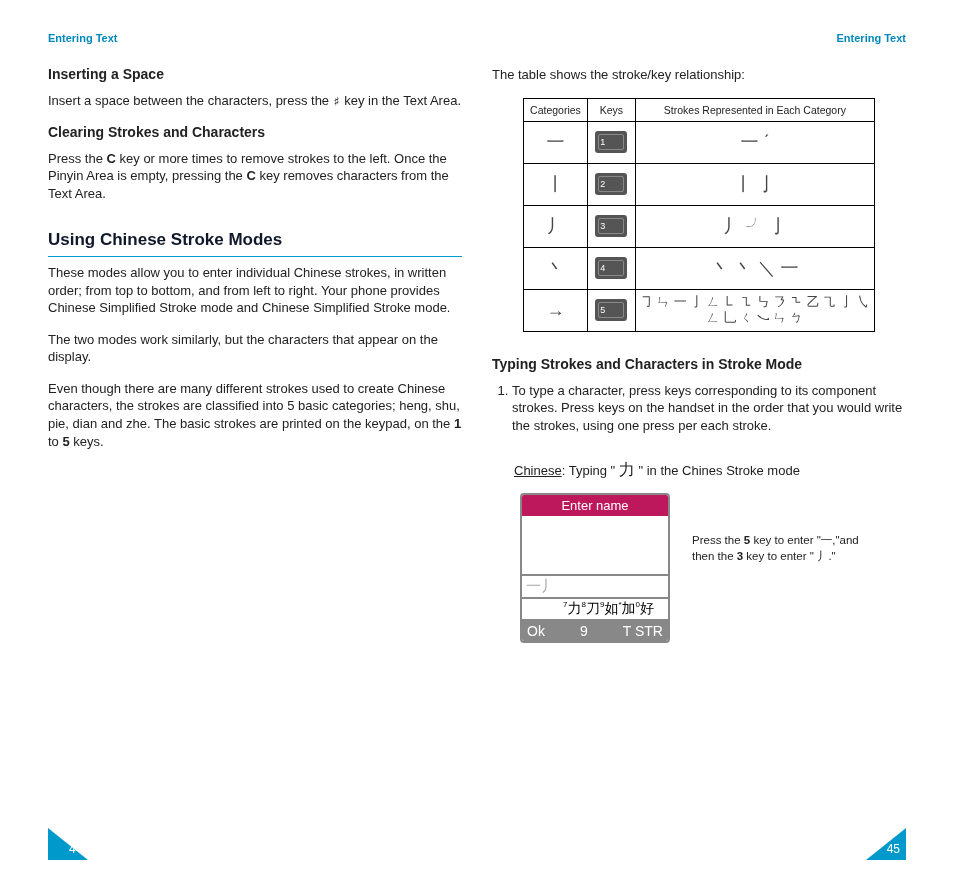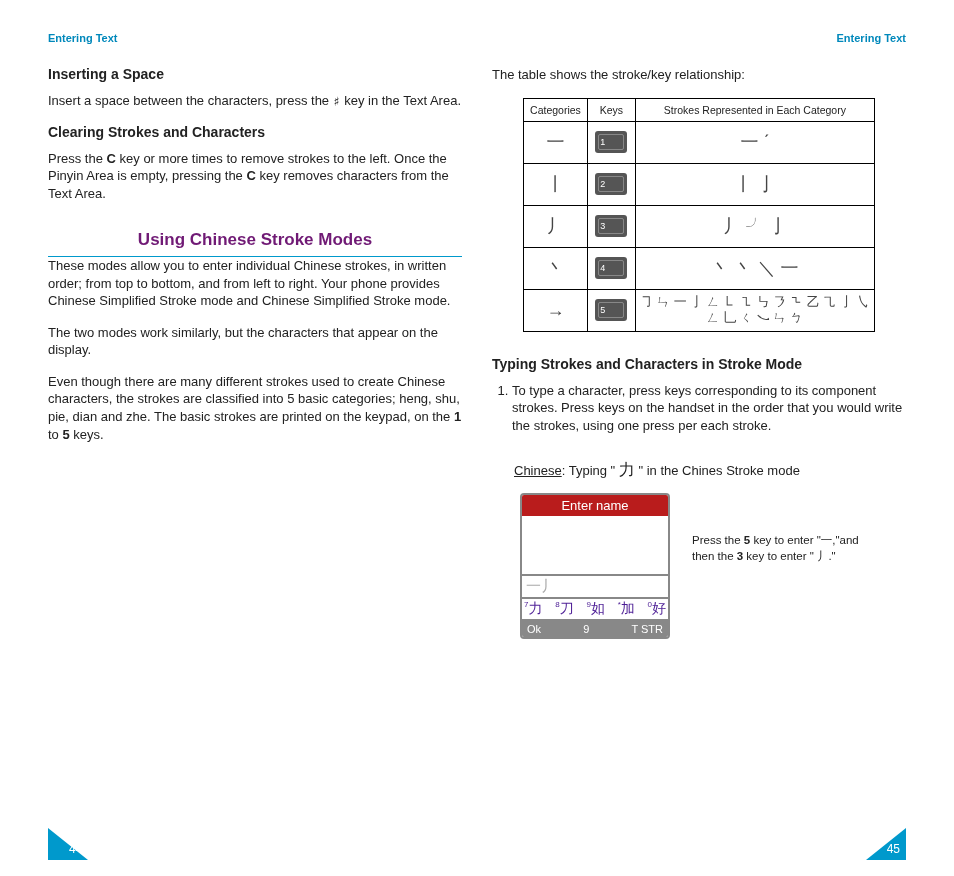--- a/index.html
+++ b/index.html
@@ -30,25 +30,24 @@
   }
   .header-right { text-align: right; }
   h3.sub {
     font-weight: bold;
     font-size: 14px;
     margin-bottom: 10px;
   }
   h2.major {
     font-weight: bold;
     font-size: 17px;
-    color: #701a75;
+    color: #0f172a;
     border-bottom: 1.5px solid #0099cc;
     padding-bottom: 6px;
-    margin-bottom: 0;
-    text-align: center;
+    margin-bottom: 7px;
   }
   p { line-height: 1.35; margin-bottom: 14px; }
   ol { padding-left: 20px; margin-bottom: 10px; }
   ol li { line-height: 1.35; margin-bottom: 26px; }
   .example-row { display: flex; margin-left: 22px; margin-bottom: 12px; }
   .example-label { text-decoration: underline; }
   .pound-glyph {
     display: inline-block;
     font-family: monospace;
     font-weight: bold;
@@ -92,33 +91,33 @@
   
   .phone-block { display:flex; align-items:flex-start; gap:22px; margin-left:28px; margin-top:10px;}
   .phone-screen {
     width: 150px;
     border: 2px solid #888;
     border-radius: 4px;
     background:#fff;
     overflow:hidden;
   }
   .phone-title {
-    background: #b91c1c; color:#fff;
+    background: #be185d; color:#fff;
     text-align:center; font-size:13px;
     padding:3px 0;
   }
   .phone-body { height: 60px; border-bottom:2px solid #888; position:relative; }
   .phone-stroke-row { border-bottom:2px solid #888; font-size:15px; color:#aaa; padding:1px 4px; }
   .phone-candidates {
-    color:#4c1d95; font-size:14px; padding:1px 2px; border-bottom:2px solid #888;
-    display:flex; justify-content:space-between;
+    color:#000000; font-size:14px; padding:1px 14px; border-bottom:2px solid #888;
+    display:flex; justify-content:flex-end;
   }
   .phone-candidates sup{font-size:8px;}
   .phone-softkeys {
-    background:#888; color:#fff; font-size:11px;
+    background:#888; color:#fff; font-size:14px;
     display:flex; justify-content:space-between; padding:2px 5px;
   }
   .phone-note { font-size:11.5px; line-height:1.35; max-width:170px; margin-top:40px;}
   
   .page-num {
     position:absolute;
     bottom:16px;
     width:0; height:0;
   }
   .page-num.left {

